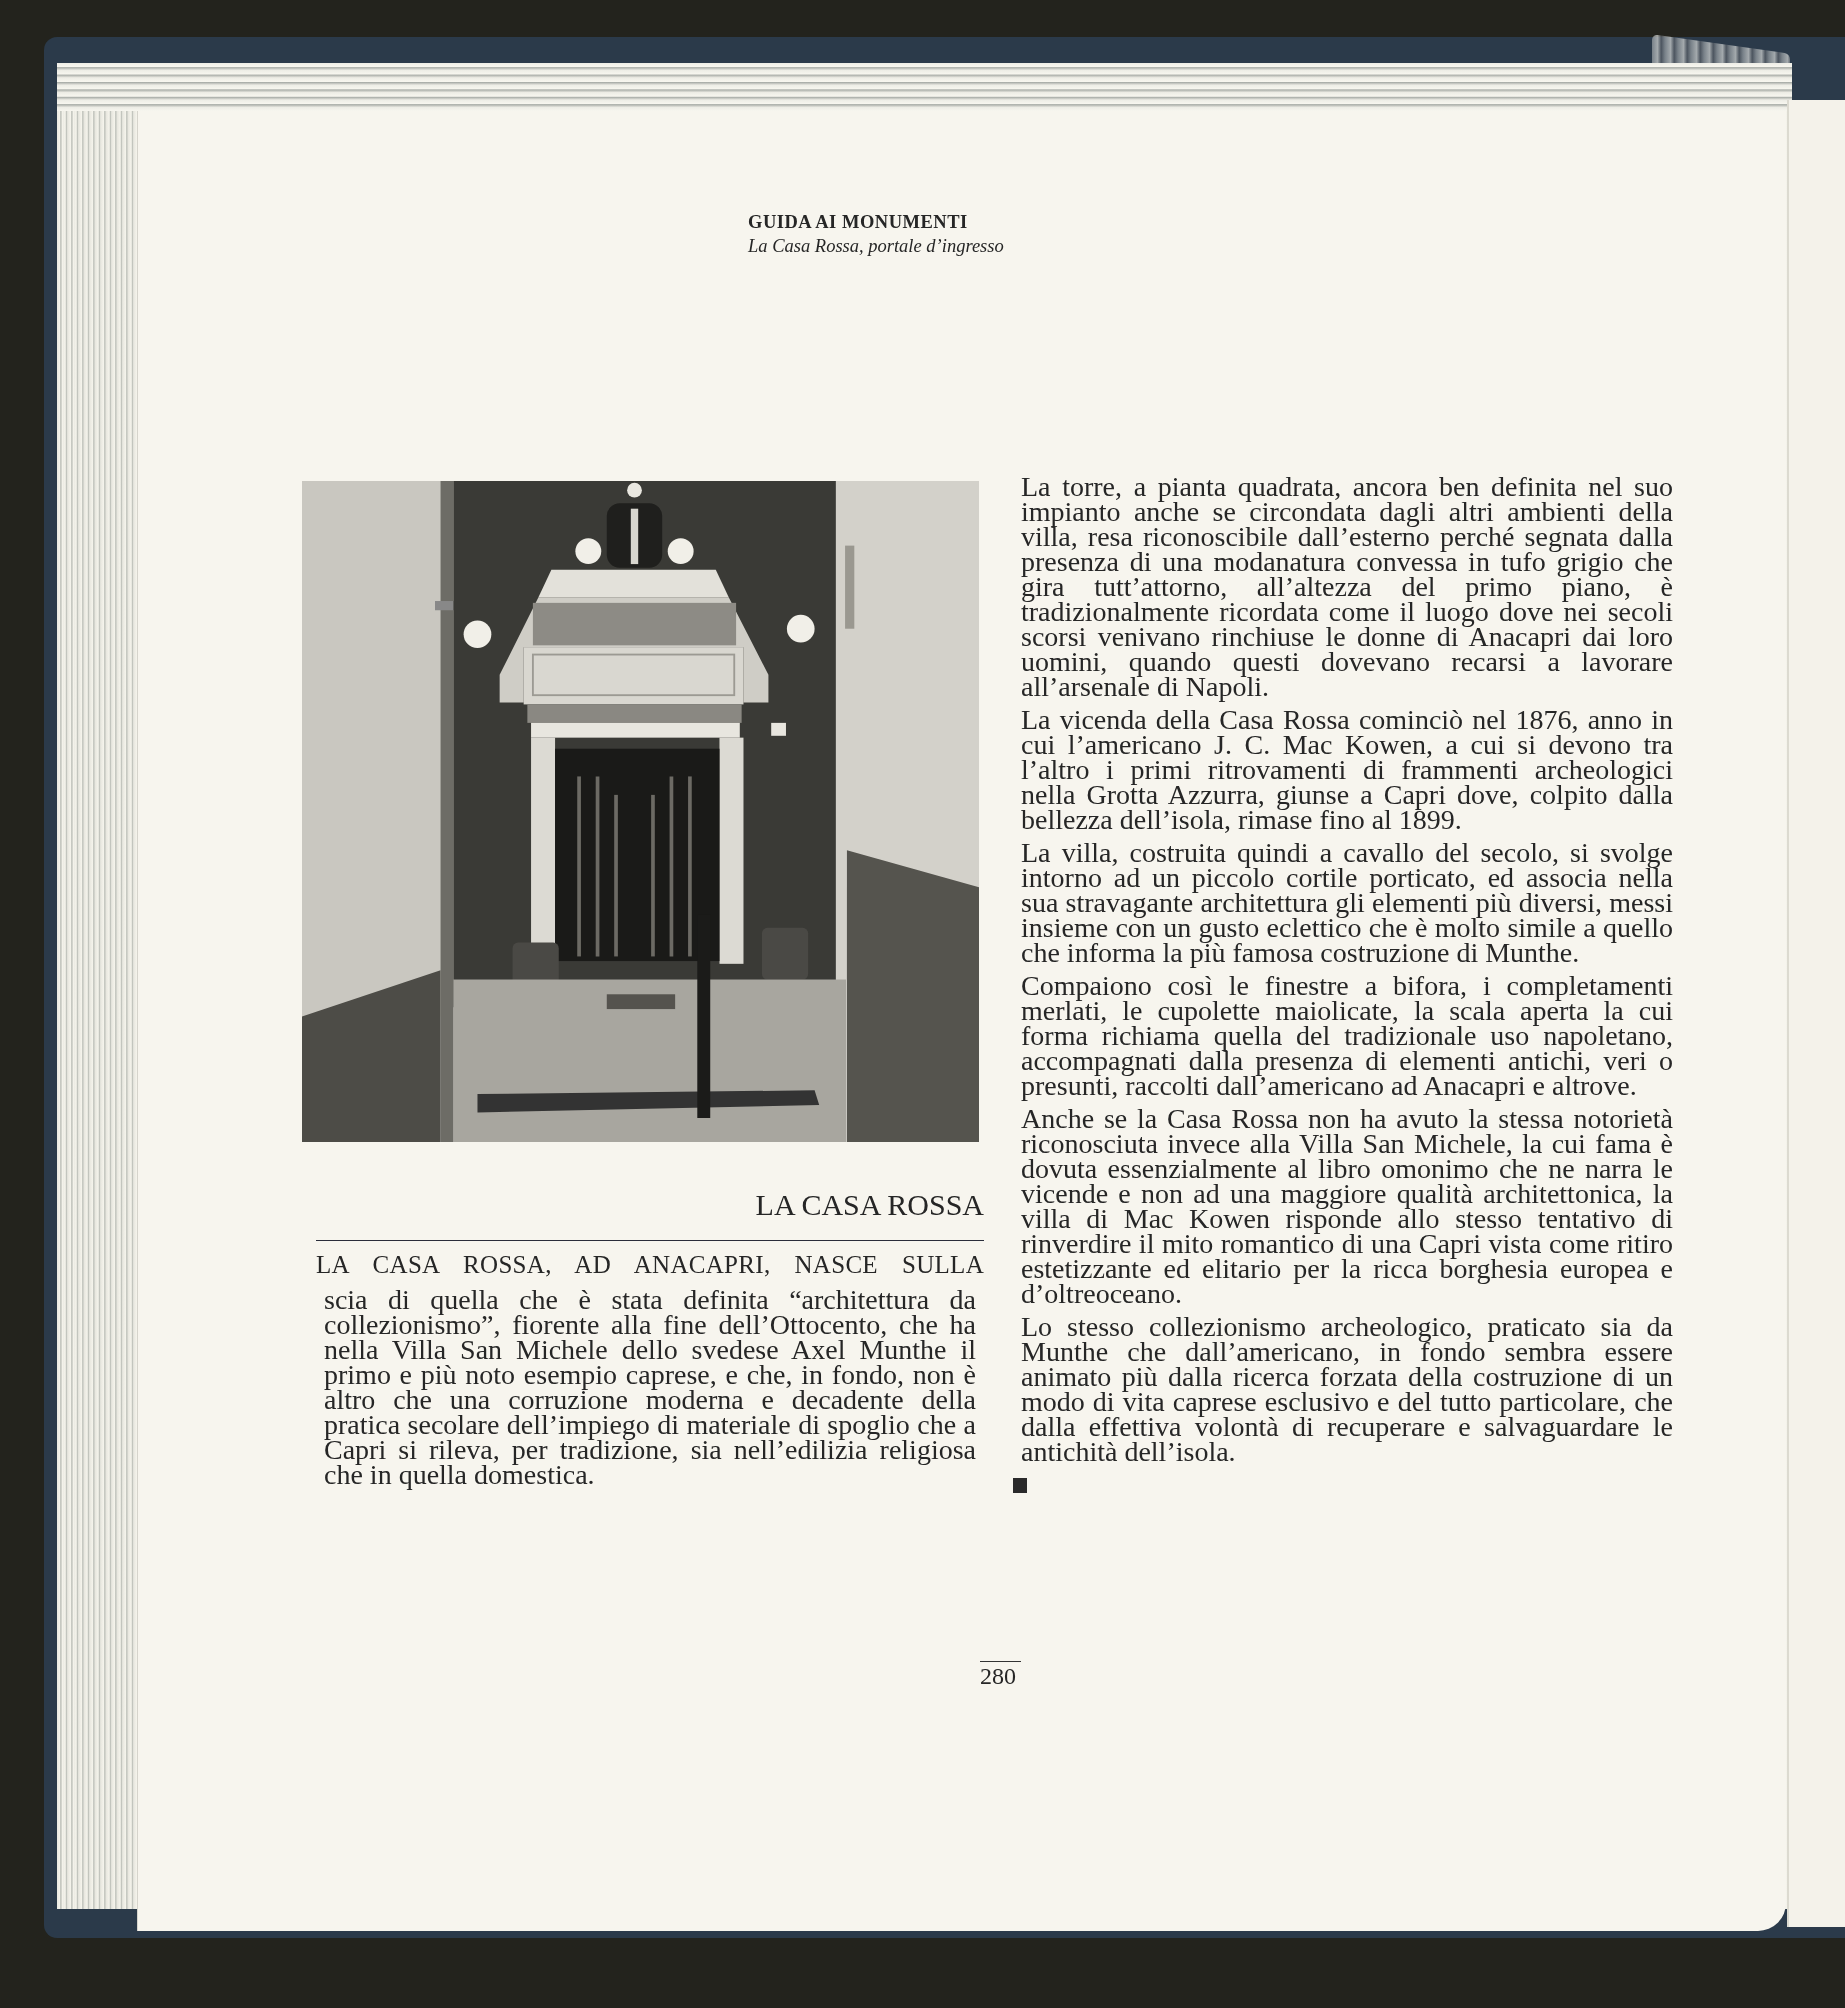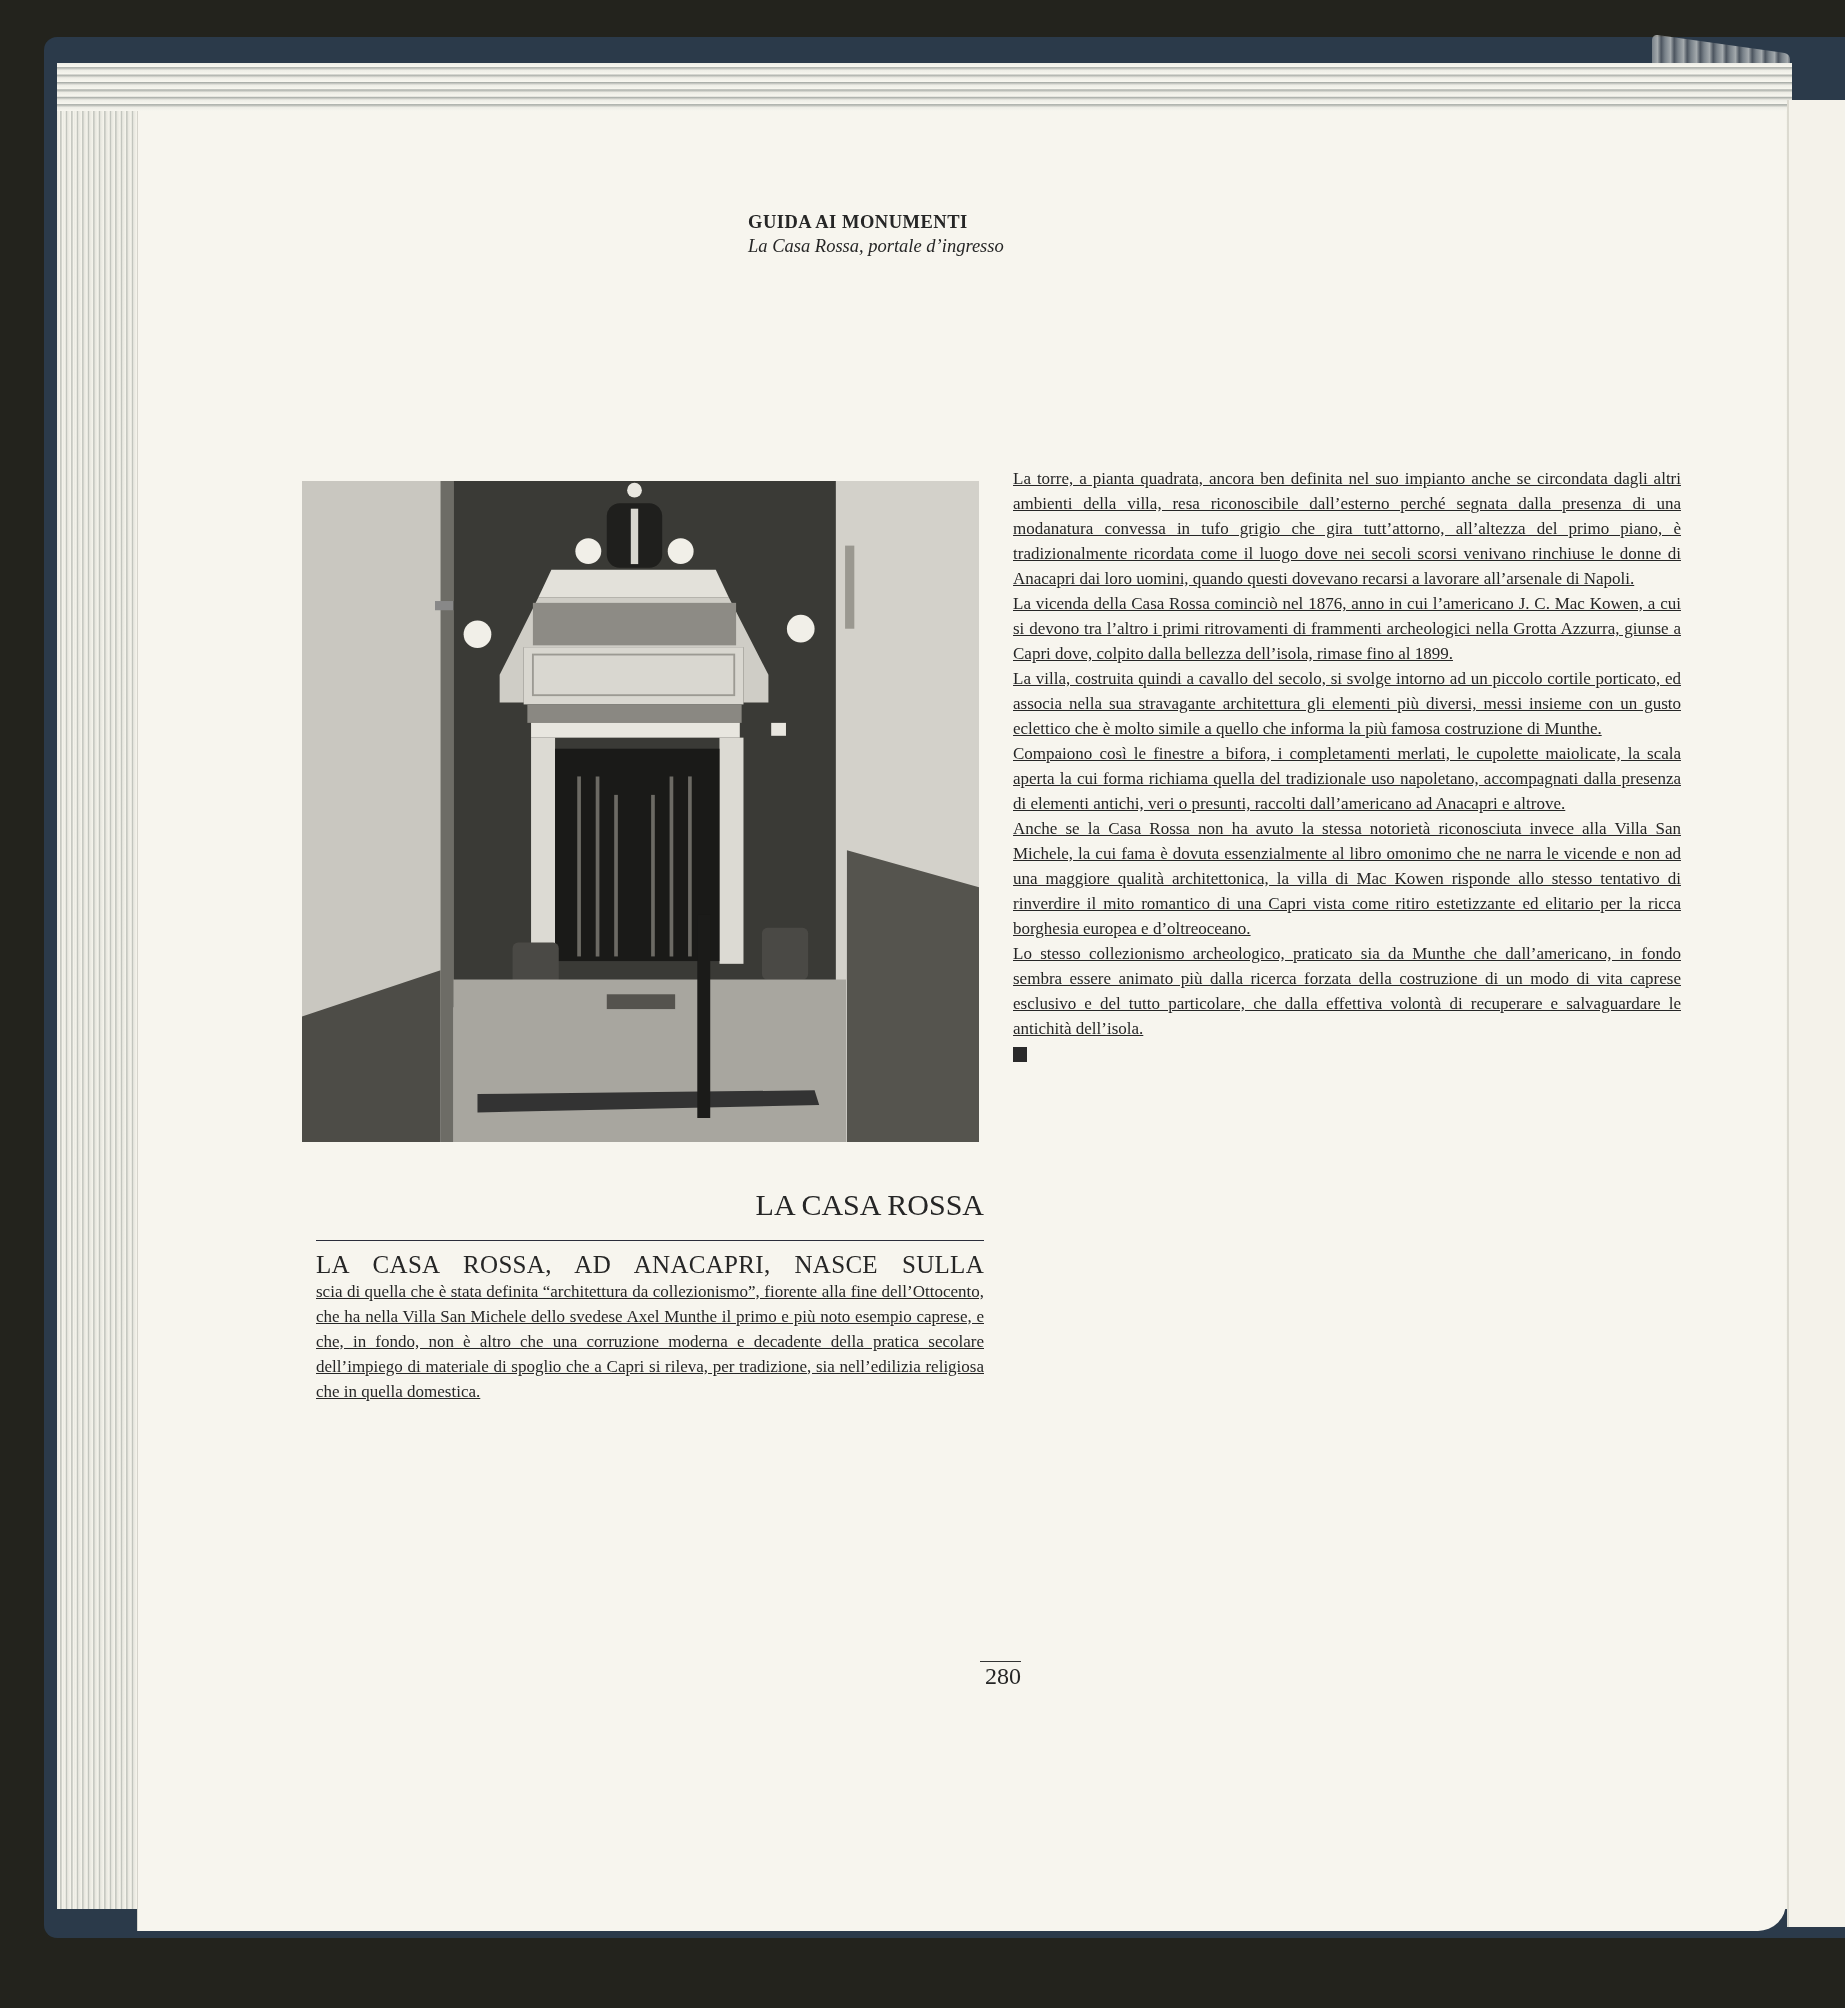--- a/index.html
+++ b/index.html
@@ -61,30 +61,30 @@
     text-align: right; font-weight: normal; font-size: 30px; line-height: 37px; margin: 0;
   }
   .title-rule {
     height: 1.8px; background: #2a2d3a; margin: 16.6px 0 9.2px 0;
   }
   .lead {
     font-size: 25px; line-height: 28px; text-align: justify; text-align-last: justify;
     letter-spacing: 0.3px;
   }
   p.body {
-    font-size: 17px; line-height: 25px; margin: 0; text-align: justify; text-decoration: underline;
+    font-size: 28px; line-height: 25px; margin: 8px; text-align: justify;
   }
   .col-right {
     position: absolute; left: 1013px; top: 466px; width: 668px;
   }
   .end-mark {
     display: inline-block; width: 14px; height: 15.7px; background: #2a2a2a; margin-top: 5.5px;
   }
   .folio {
-    position: absolute; left: 980px; top: 1661px; width: 41px; text-align: right;
+    position: absolute; left: 980px; top: 1661px; width: 41px; text-align: left;
     font-size: 24px; line-height: 28px; border-top: 1.8px solid #333;
   }
 </style>
 </head>
 <body>
 
 <div class="cover"></div>
 <div class="headband"></div>
 <div class="page-stack"></div>
 <div class="page-stack-top"></div>

